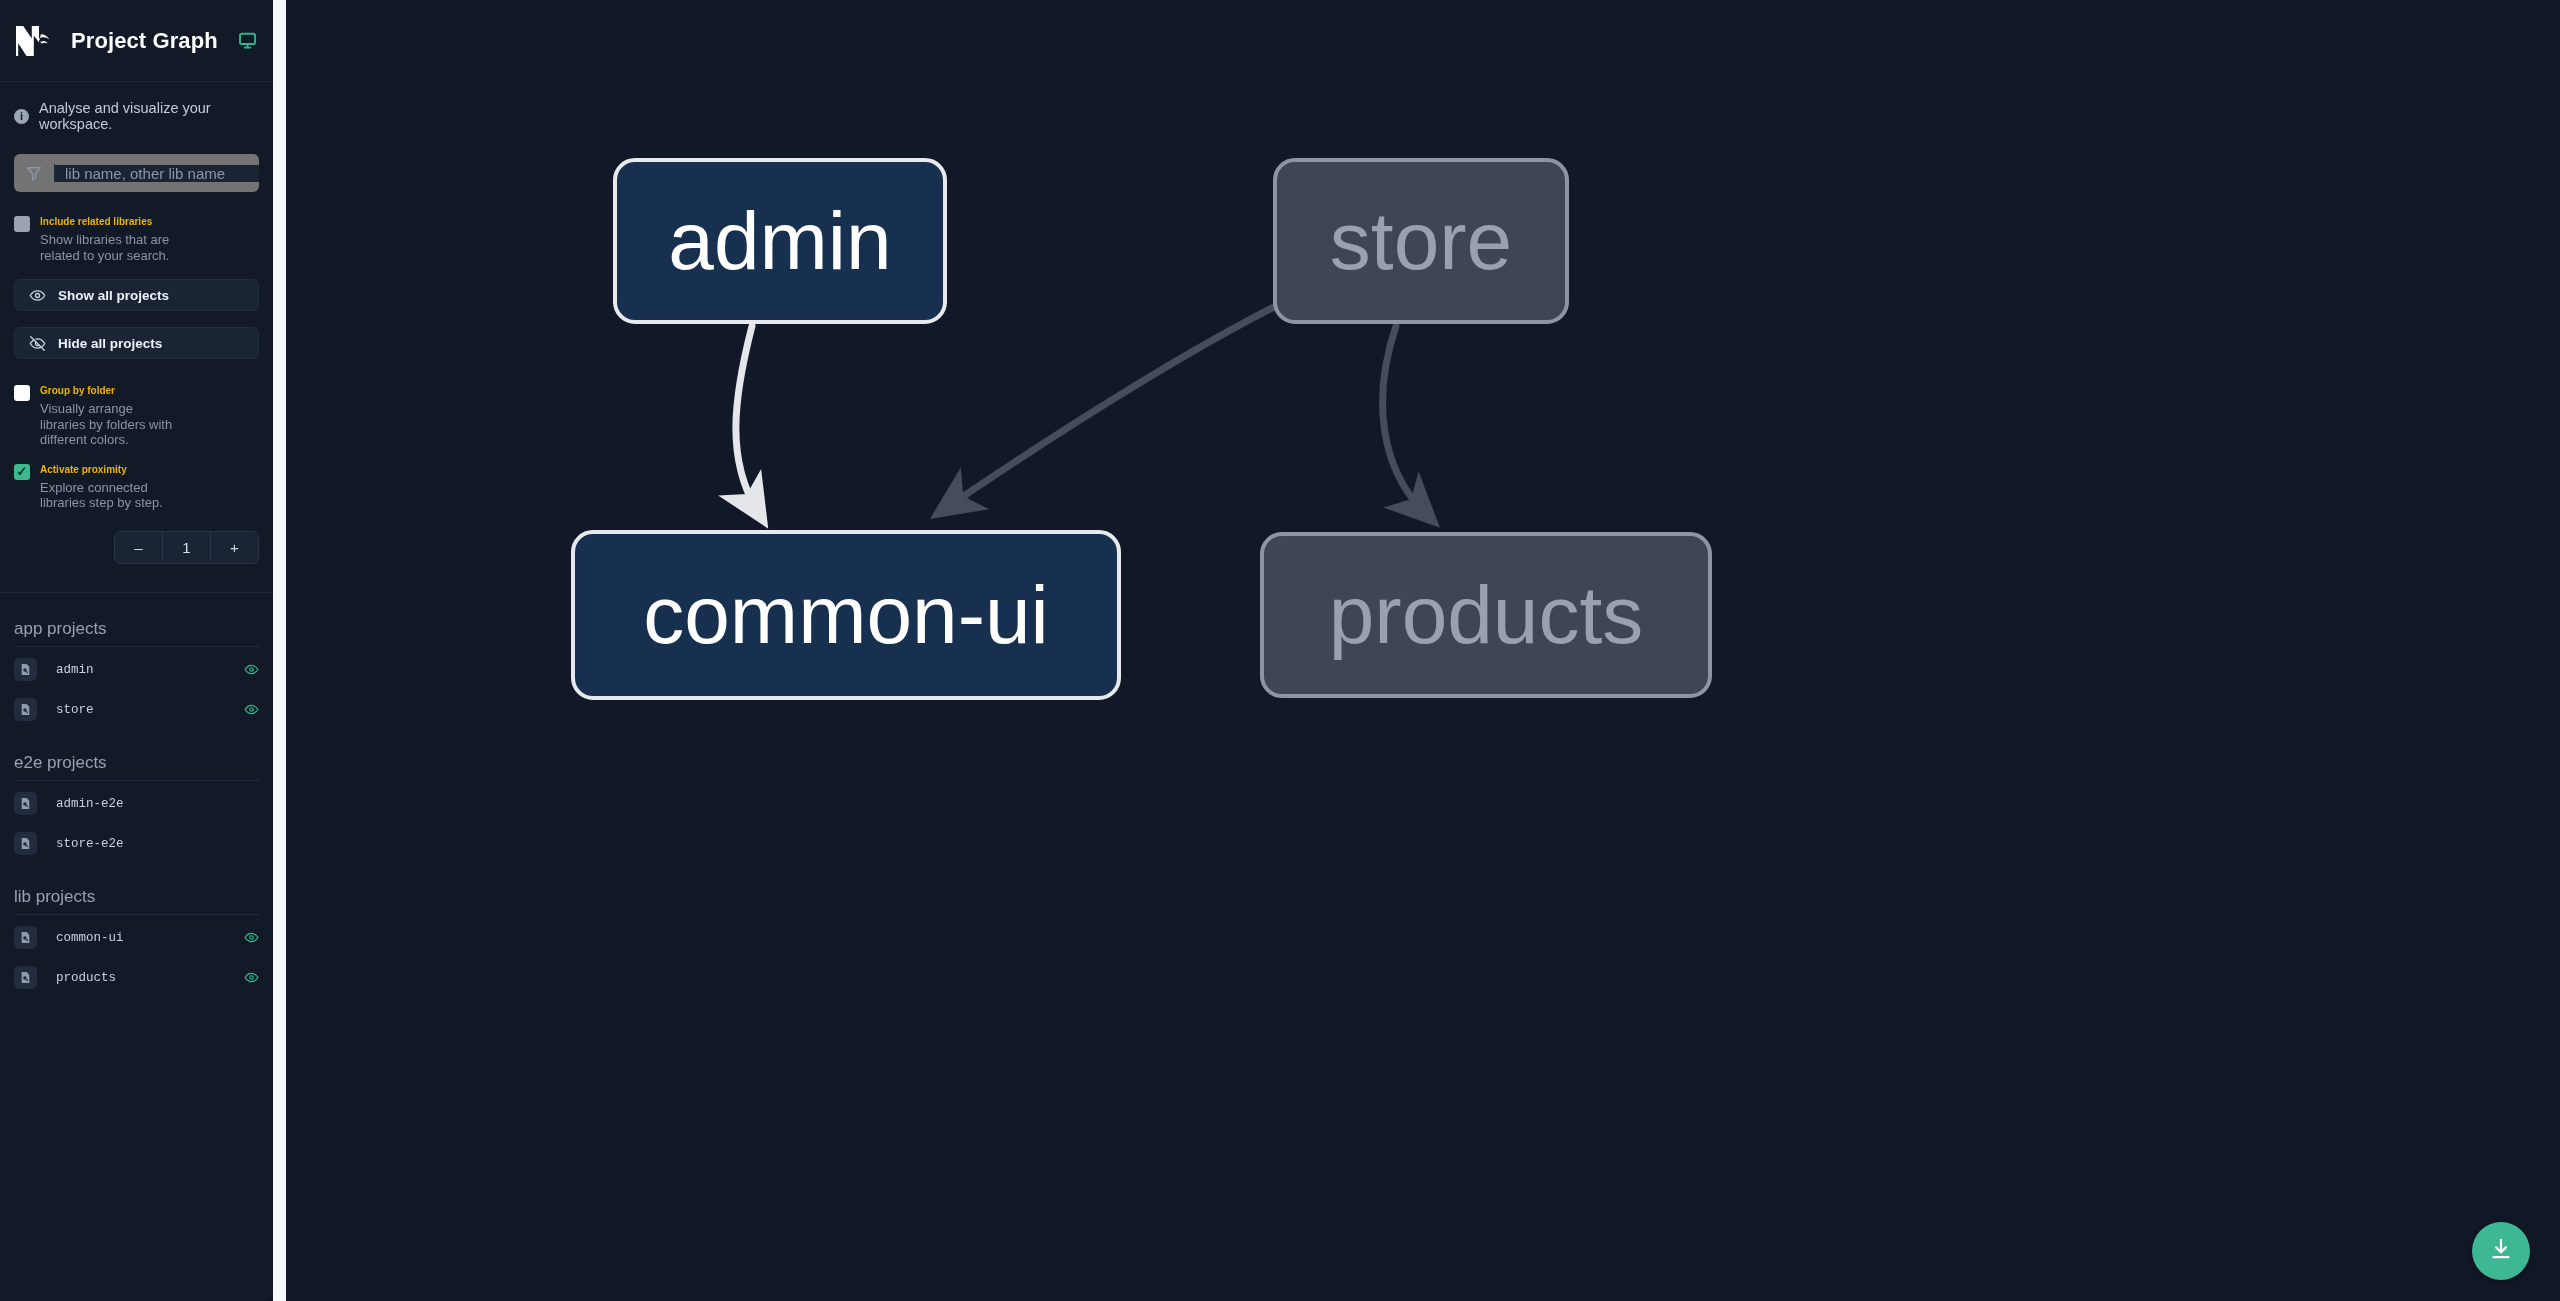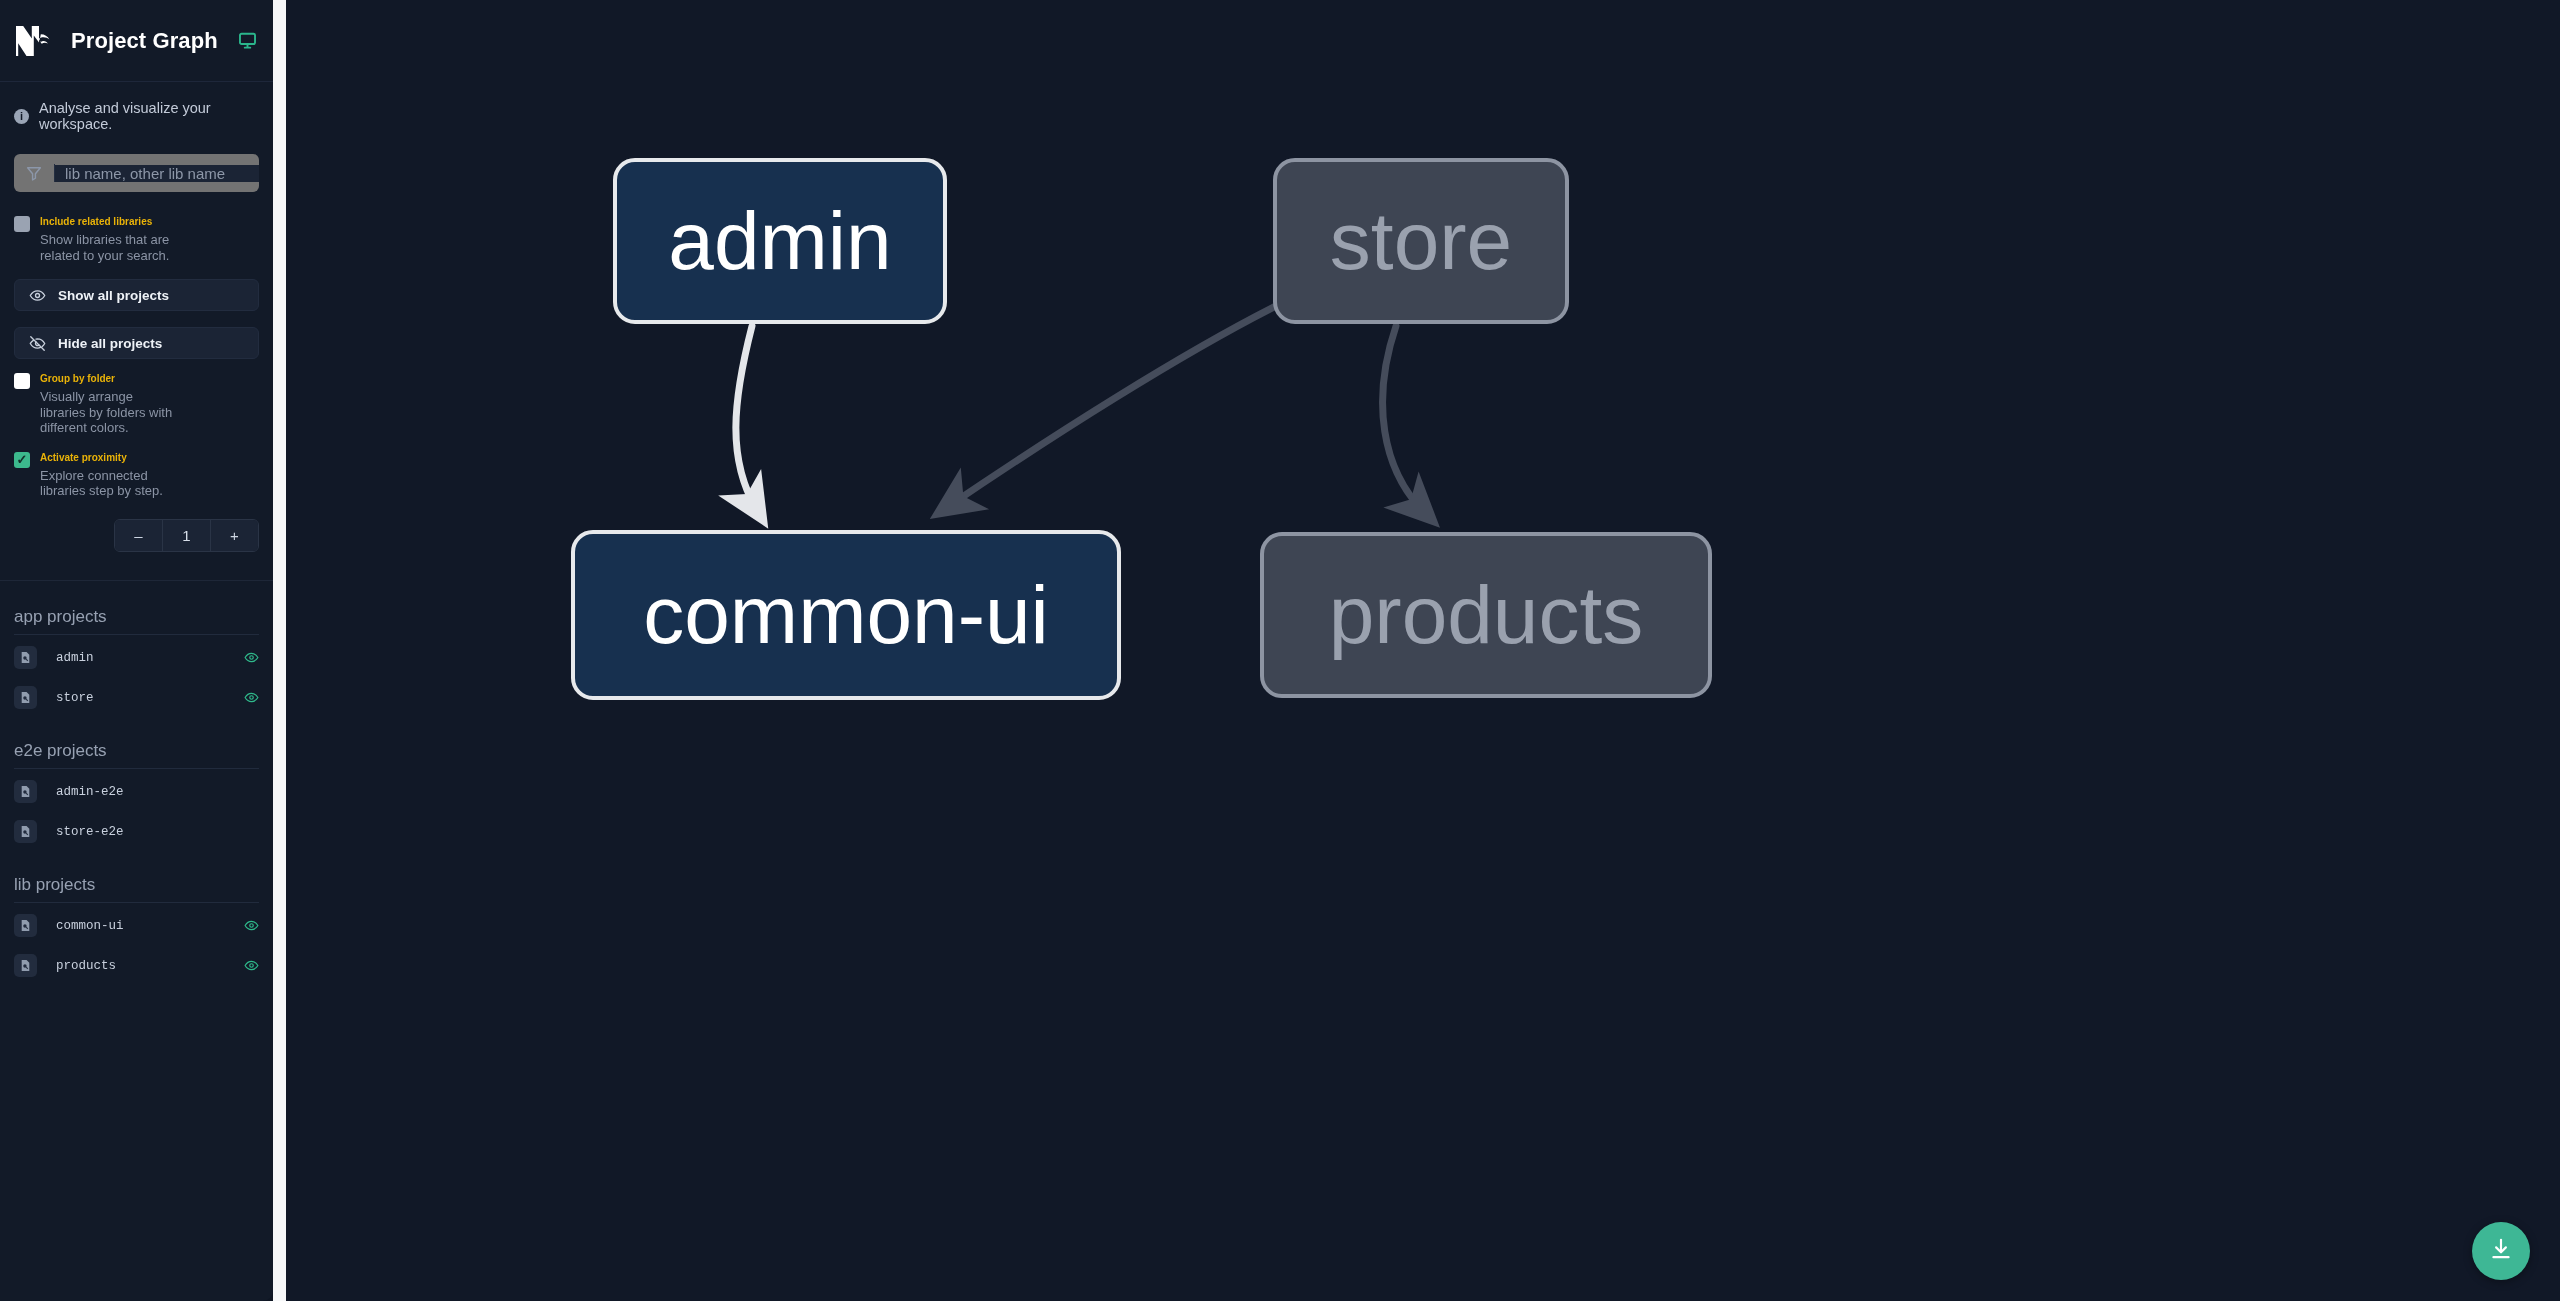--- a/index.html
+++ b/index.html
@@ -135,21 +135,21 @@
       <span class="ico">
         <svg width="17" height="17" viewBox="0 0 24 24" fill="none" stroke="currentColor" stroke-width="1.9" stroke-linecap="round" stroke-linejoin="round">
           <path d="M9.9 5.7A9.9 9.9 0 0 1 12 5.4c6.4 0 10.2 6.6 10.2 6.6a18 18 0 0 1-3.5 4.3M6.1 7.6A17.6 17.6 0 0 0 1.8 12S5.6 18.6 12 18.6a9.6 9.6 0 0 0 4.3-1"></path>
           <path d="M10 10a2.8 2.8 0 0 0 4 4"></path>
           <path d="M2.5 2.5l19 19"></path>
         </svg>
       </span>
       <span class="lbl">Hide all projects</span>
     </div>
 
-    <div class="chk-block" style="margin-top:12px;">
+    <div class="chk-block" style="margin-top:24px;">
       <div class="chk empty"></div>
       <div class="chk-texts">
         <div class="chk-title">Group by folder</div>
         <div class="chk-desc">Visually arrange libraries by folders with different colors.</div>
       </div>
     </div>
 
     <div class="chk-block" style="margin-top:14px;">
       <div class="chk on">✓</div>
       <div class="chk-texts">

